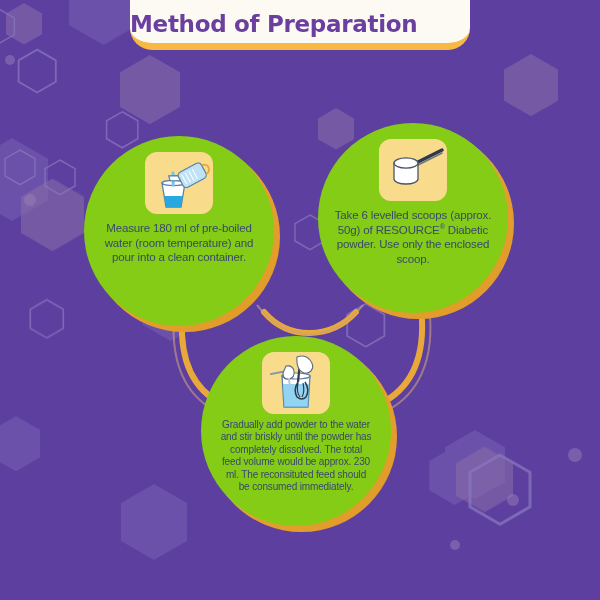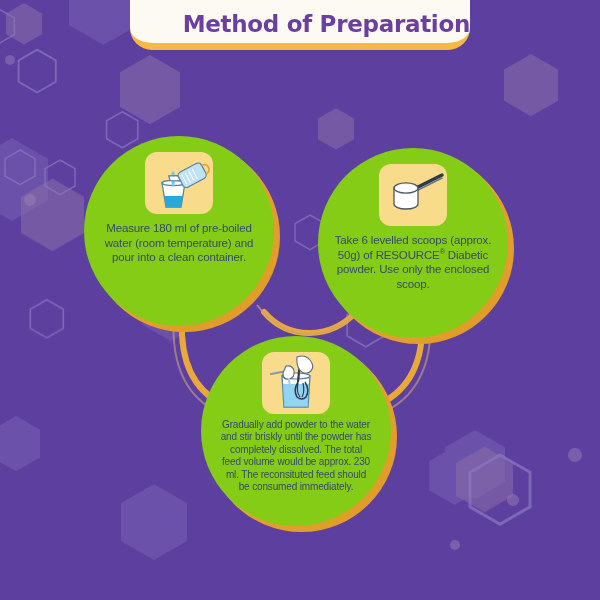--- a/index.html
+++ b/index.html
@@ -42,21 +42,21 @@
     box-sizing: border-box;
   }
   #title-banner {
     border-bottom: 7px solid #F7B844;
   }
   #title-text {
     position: absolute;
     left: 0;
     right: 0;
     bottom: 6px;
-    text-align: right;
+    text-align: left;
     color: #6B3FA0;
     font-family: "DejaVu Sans", sans-serif;
     font-size: 23px;
     font-weight: bold;
     letter-spacing: -0.3px;
   }
 
   
   #connectors {
     position: absolute;
@@ -122,21 +122,21 @@
     margin-top: 5px;
   }
   .sup {
     font-size: 0.62em;
     vertical-align: super;
     line-height: 0;
   }
 
   
   #step-1 { left: 84px;  top: 136px; }
-  #step-2 { left: 318px; top: 148px; }
+  #step-2 { left: 318px; top: 123px; }
   #step-3 { left: 201px; top: 336px; }
 </style>
 </head>
 <body>
 
 <div id="poster">
 
   <svg id="hex-layer" viewBox="0 0 600 600" xmlns="http://www.w3.org/2000/svg">
     <defs>
       <g id="hexshape">

